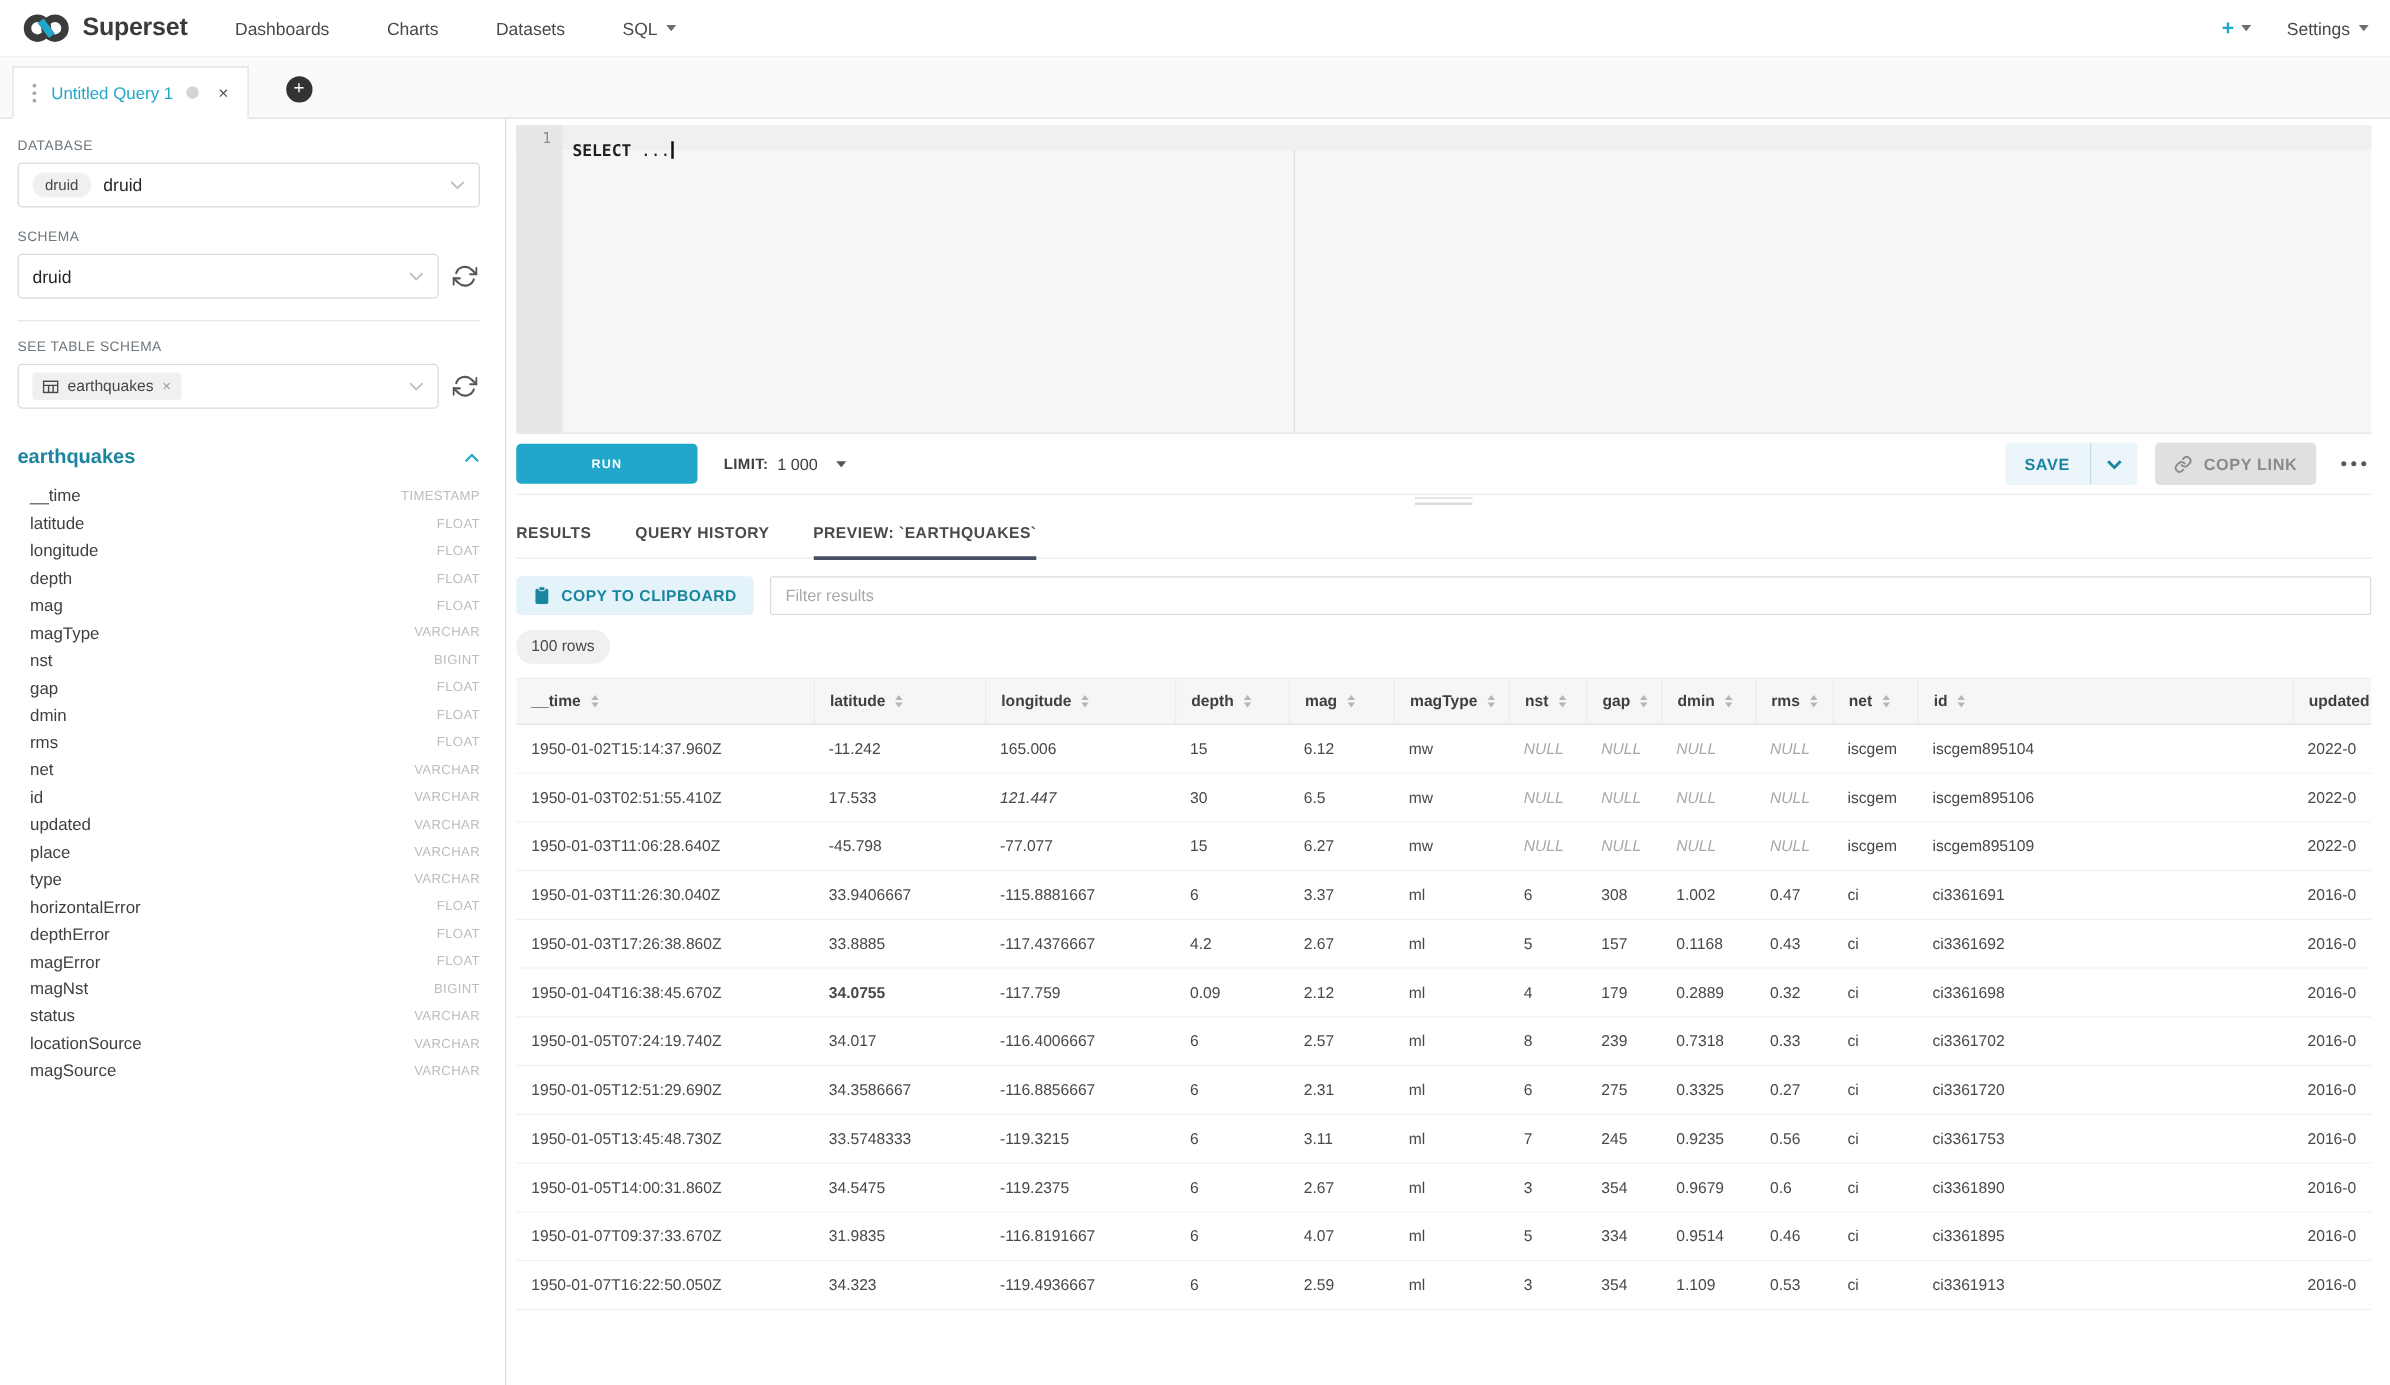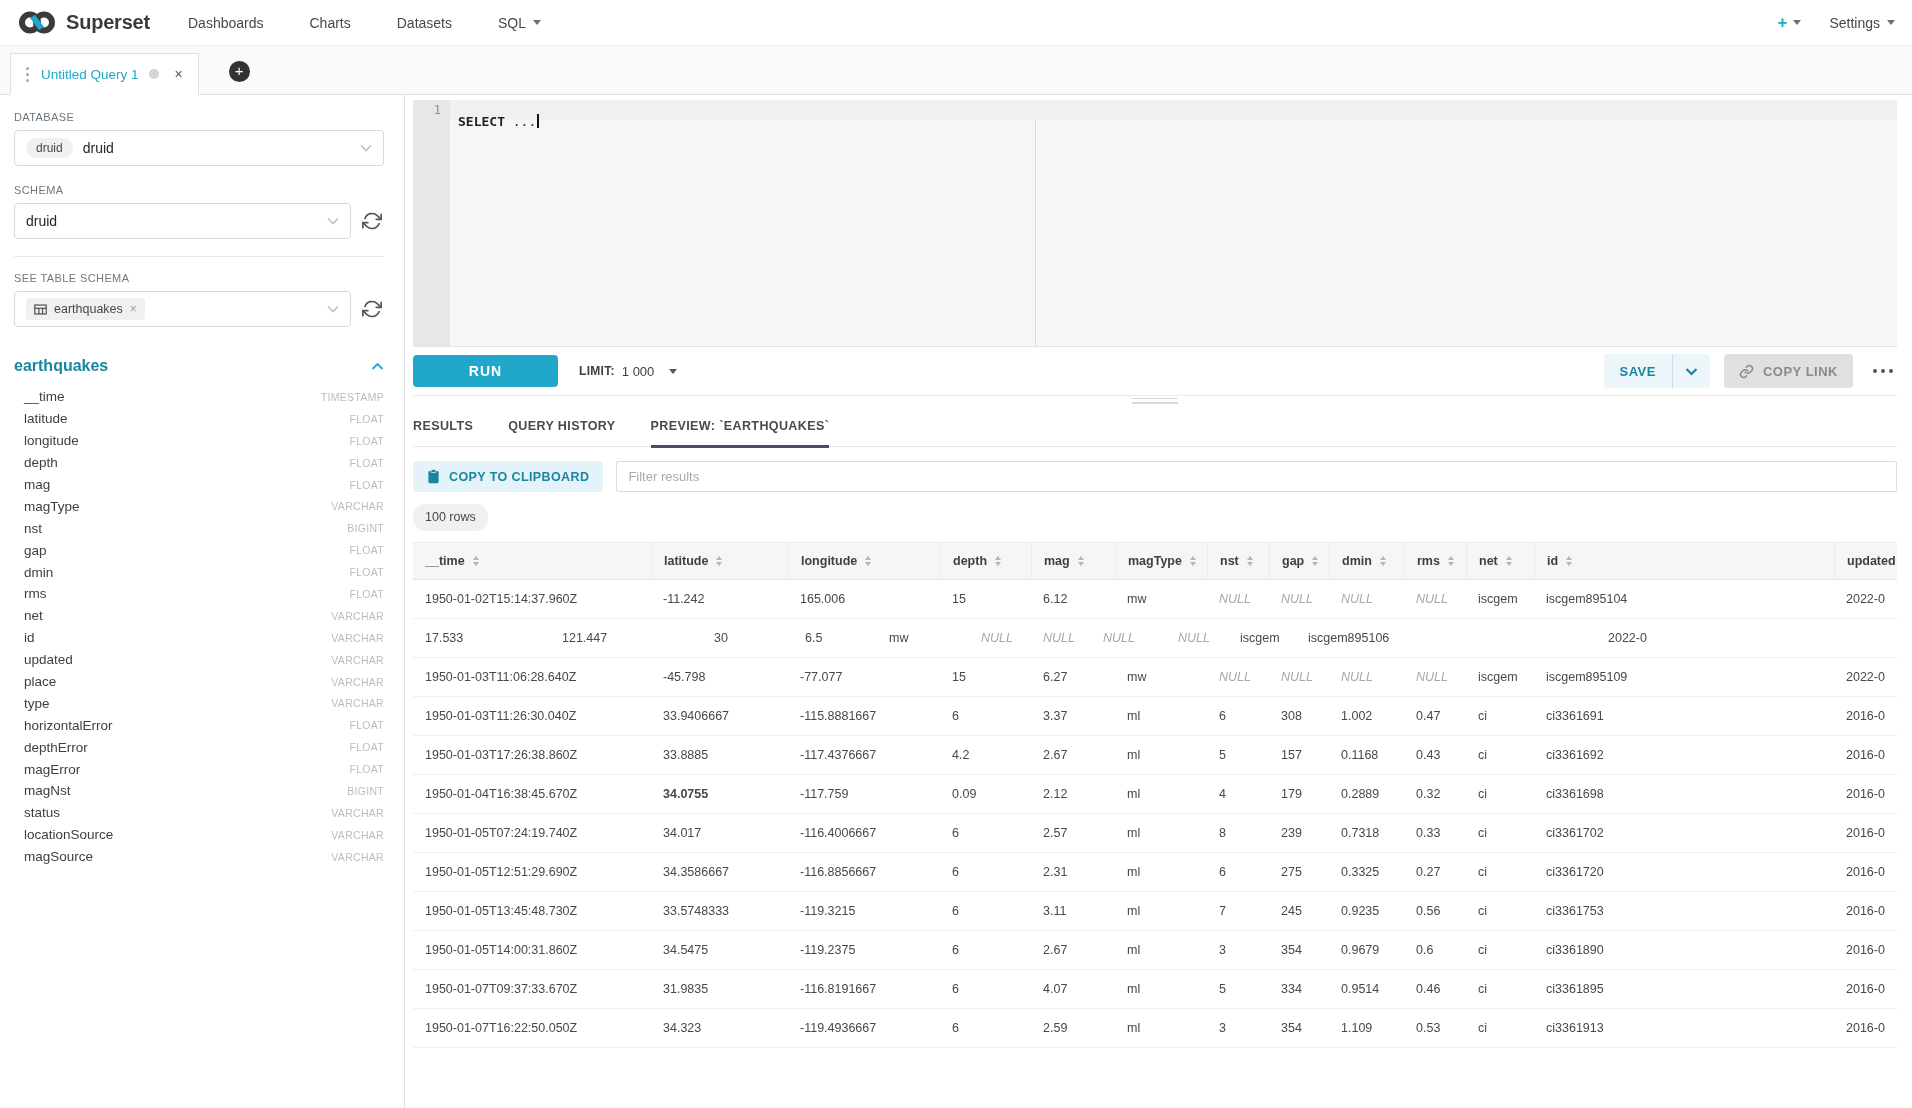--- a/index.html
+++ b/index.html
@@ -73,21 +73,21 @@
             font-size:12px; color:#8f8f8f; }
   .code { position:absolute; left:45px; top:12px; height:20px; line-height:20px;
           font-family:"DejaVu Sans Mono", monospace; font-size:13px; color:#1f1f1f; }
   .code b { font-weight:bold; }
   .cursor { display:inline-block; width:2px; height:14px; background:#111; vertical-align:-2px; margin-left:1px; }
   .editor-vdiv { position:absolute; left:622px; top:20px; bottom:0; width:1px; background:#dcdcdc; }
 
   
   .toolbar { height:49px; display:flex; align-items:center; border-bottom:1px solid #ececec; background:#fff; }
   .run-btn { width:145px; height:32px; background:#20a7c9; border:none; border-radius:4px; color:#fff;
-             font-size:14px; font-weight:bold; letter-spacing:1px; cursor:pointer;
+             font-size:10px; font-weight:bold; letter-spacing:1px; cursor:pointer;
              font-family:"Liberation Sans", sans-serif; }
   .limit { display:flex; align-items:center; margin-left:21px; gap:7px; cursor:pointer; }
   .limit-label { font-size:12px; font-weight:bold; color:#3f3f3f; letter-spacing:0.3px; }
   .limit-value { font-size:13px; color:#3f3f3f; }
   .limit .caret { border-top-color:#565656; margin-left:8px; }
   .tb-right { margin-left:auto; display:flex; align-items:center; gap:14px; }
   .save-btn { display:flex; align-items:center; height:34px; background:#ecf5f9; border-radius:4px;
               overflow:hidden; cursor:pointer; }
   .save-label { padding:0 16px; font-size:13px; font-weight:bold; color:#1a85a0; letter-spacing:0.5px; }
   .vsep { width:1px; height:34px; background:#c7dde7; }
@@ -508,22 +508,23 @@
                 <div class="td" style="width: 92px;">mw</div>
                 <div class="td null" style="width: 62px;">NULL</div>
                 <div class="td null" style="width: 60px;">NULL</div>
                 <div class="td null" style="width: 75px;">NULL</div>
                 <div class="td null" style="width: 62px;">NULL</div>
                 <div class="td" style="width: 68px;">iscgem</div>
                 <div class="td" style="width: 300px;">iscgem895104</div>
                 <div class="td" style="width: 120px;">2022-0</div>
               </div>
               <div class="trow">
+                <div class="td" style="width: 238px;">1950-01-03T02:51:55.410Z</div>
                 <div class="td" style="width: 137px;">17.533</div>
-                <div class="td" style="width: 152px;">121.447</div>
+                <div class="td" style="width: 152px; font-style: italic;">121.447</div>
                 <div class="td" style="width: 91px;">30</div>
                 <div class="td" style="width: 84px;">6.5</div>
                 <div class="td" style="width: 92px;">mw</div>
                 <div class="td null" style="width: 62px;">NULL</div>
                 <div class="td null" style="width: 60px;">NULL</div>
                 <div class="td null" style="width: 75px;">NULL</div>
                 <div class="td null" style="width: 62px;">NULL</div>
                 <div class="td" style="width: 68px;">iscgem</div>
                 <div class="td" style="width: 300px;">iscgem895106</div>
                 <div class="td" style="width: 120px;">2022-0</div>

